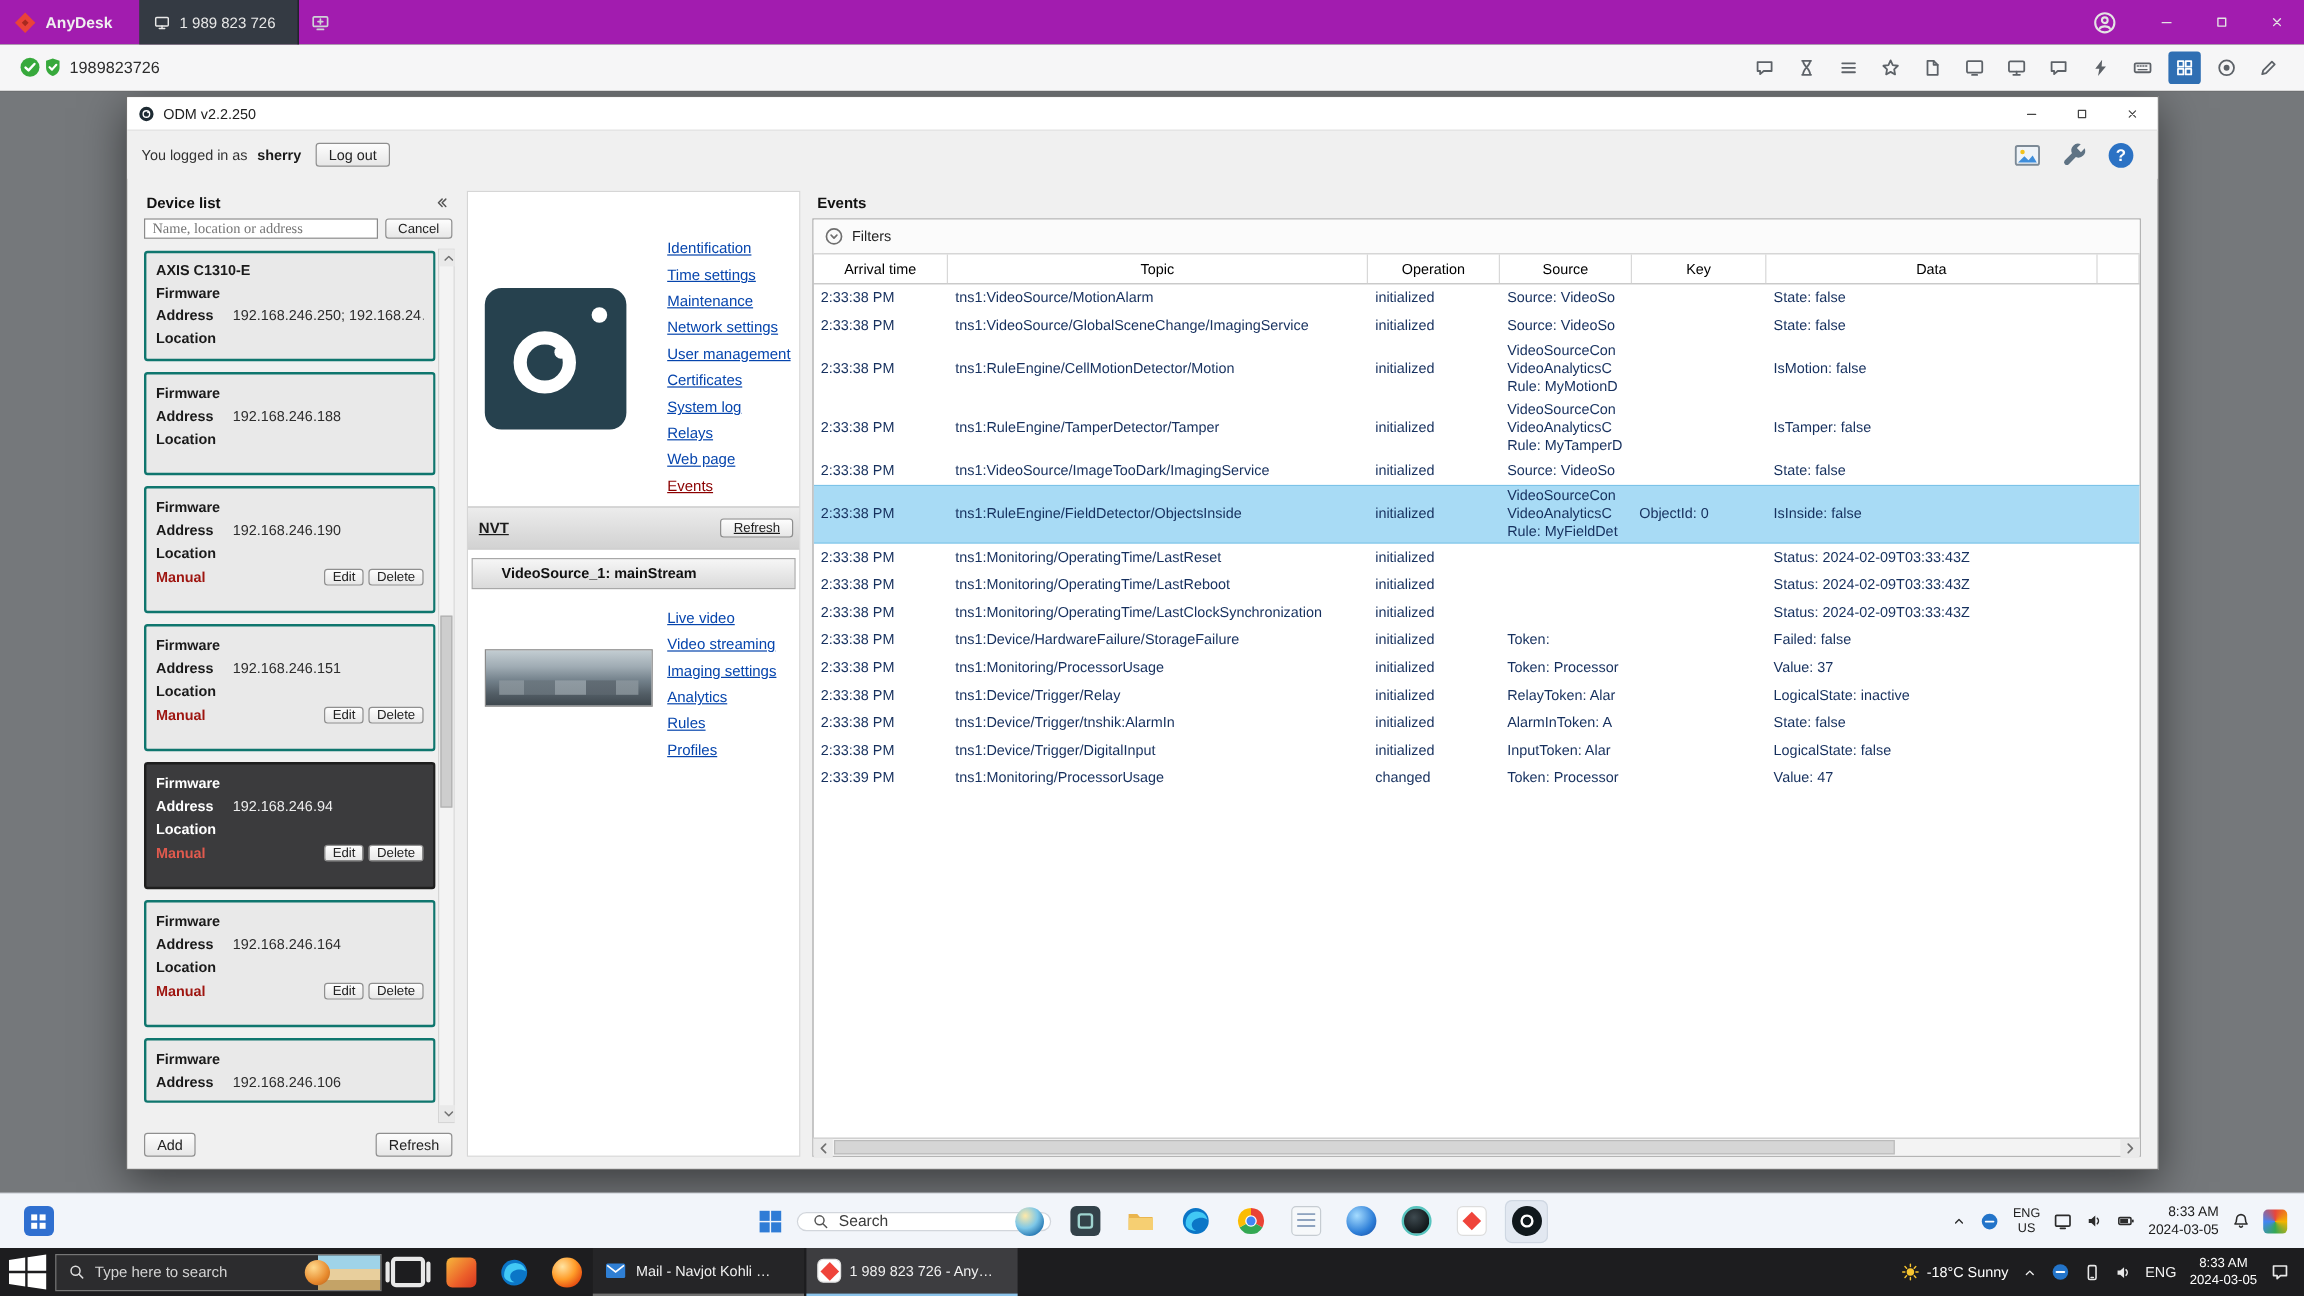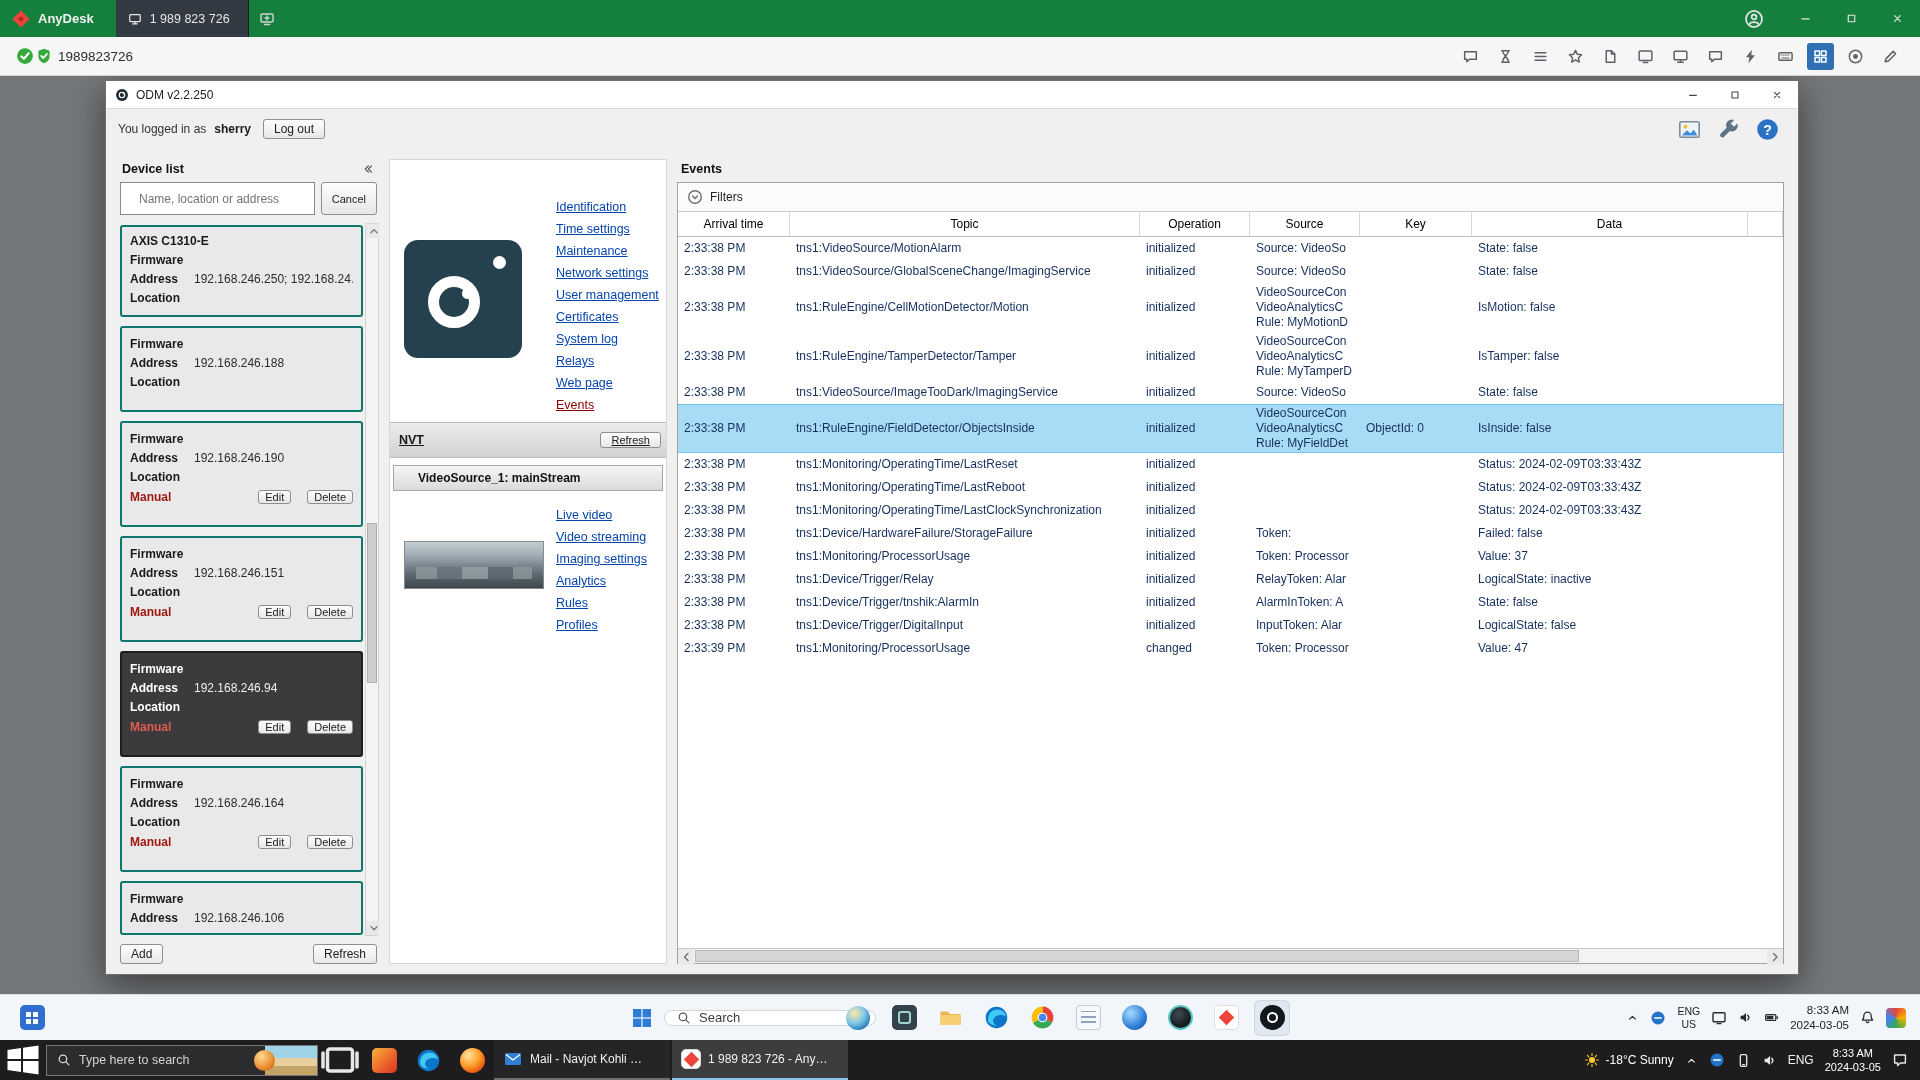--- a/index.html
+++ b/index.html
@@ -6,21 +6,21 @@
   html,body { width:1920px; height:1080px; overflow:hidden; }
   body { font-family:"Liberation Sans", sans-serif; font-size:12px; color:#1a1a1a; background:#000; }
   #screen { position:relative; width:1920px; height:1080px; }
 
   .icon { display:inline-grid; place-items:center; width:16px; height:16px; }
   .icon svg { width:100%; height:100%; display:block; }.i13{width:13px;height:13px}.i14{width:14px;height:14px}
   .i15{width:15px;height:15px}.i16{width:16px;height:16px}.i18{width:18px;height:18px}
   .i20{width:20px;height:20px}.i24{width:24px;height:24px}
 
   
-  #ad-titlebar { height:37px; background:#15803d; display:flex; align-items:center; padding-left:12px; color:#f0f0f0; }
+  #ad-titlebar { height:37px; background:#a21caf; display:flex; align-items:center; padding-left:12px; color:#f0f0f0; }
   .ad-logo { position:relative; width:18px; height:18px; margin-right:8px; }
   .ad-logo::before { content:""; position:absolute; inset:3px; background:#ea4339; transform:rotate(45deg); }
   .ad-logo::after { content:""; position:absolute; inset:7px; background:#a8291f; transform:rotate(45deg); }
   .ad-brand { font-size:13px; font-weight:bold; margin-right:22px; }
   .ad-tab { height:37px; display:flex; align-items:center; gap:8px; background:#343a43; padding:0 18px 0 12px; font-size:12.5px; color:#e8e8e8; border-right:1px solid #1b1e23; }
   .ad-newtab { margin-left:10px; color:#cfd2d6; }
   .ad-tb-right { margin-left:auto; display:flex; align-items:center; }
   .ad-tb-right .acct { margin-right:18px; color:#e4e4e4; }
   .wbtn { width:46px; height:37px; display:grid; place-items:center; color:#e4e4e4; }
   .wbtn .icon, .wbtn svg { width:13px; height:13px; }
@@ -54,33 +54,33 @@
   .btn.xs { padding:0 6px; font-size:11px; }
 
   .odm-content { flex:1; display:flex; padding:10px 12px 10px 12px; gap:10px; min-height:0; }
 
   
   #device-panel { width:261px; background:#f0f0f0; display:flex; flex-direction:column; min-height:0; }
   .p-head { display:flex; align-items:center; padding:3px 4px 6px 4px; }
   .p-title { font-weight:bold; font-size:12.5px; color:#111; }
   .p-head .icon { margin-left:auto; color:#555; }
   .search-row { display:flex; gap:6px; padding:0 2px 8px 2px; }
-  .search-row input { flex:1; height:33px; border:1px solid #8a8a8a; background:#fff; font-family:Liberation Sans, sans-serif; font-size:12px; padding:0 18px; color:#222; }
+  .search-row input { flex:1; height:17px; border:1px solid #8a8a8a; background:#fff; font-family:Liberation Serif, serif; font-size:12px; padding:0 6px; color:#222; }
   .cards-wrap { position:relative; flex:1; min-height:0; overflow:hidden; }
   #device-cards { position:absolute; inset:0 16px 0 0; display:flex; flex-direction:column; gap:9px; overflow:hidden; padding:2px 0 0 2px; }
   .dev-card { background:#e9e9e9; border:2px solid #0f766e; border-radius:3px; padding:7px 8px; min-height:86px; }
   .dev-card.manual { min-height:106px; }
   .dev-card.partial { min-height:50px; max-height:54px; overflow:hidden; }
   .dev-card.selected { background:#3b3b3d; border-color:#1e1e1e; color:#fff; }
   .dev-title { font-weight:bold; margin-bottom:3px; }
   .dev-row { display:flex; gap:8px; line-height:19px; }
   .dev-label { font-weight:bold; min-width:56px; }
   .dev-val { color:#2c2c2c; white-space:nowrap; overflow:hidden; }
   .selected .dev-val { color:#eee; }
-  .manual-row { display:flex; align-items:center; margin-top:3px; gap:16px; }
+  .manual-row { display:flex; align-items:center; margin-top:3px; gap:4px; }
   .manual-flag { color:#9e1510; font-weight:bold; }
   .selected .manual-flag { color:#e05a4e; }
   .manual-row .spacer { flex:1; }
   .vscroll { position:absolute; right:0; top:0; bottom:0; width:14px; background:#f3f3f3; border:1px solid #d5d5d5; }
   .vs-arrow { position:absolute; left:0; right:0; height:14px; display:grid; place-items:center; color:#707070; background:#e9e9e9; }
   .vs-arrow.down { bottom:0; }
   .vs-thumb { position:absolute; left:1px; right:1px; top:42%; height:160px; background:#cdcdcd; border:1px solid #b0b0b0; }
   .dl-footer { display:flex; justify-content:space-between; padding:8px 2px 0 2px; }
 
   

